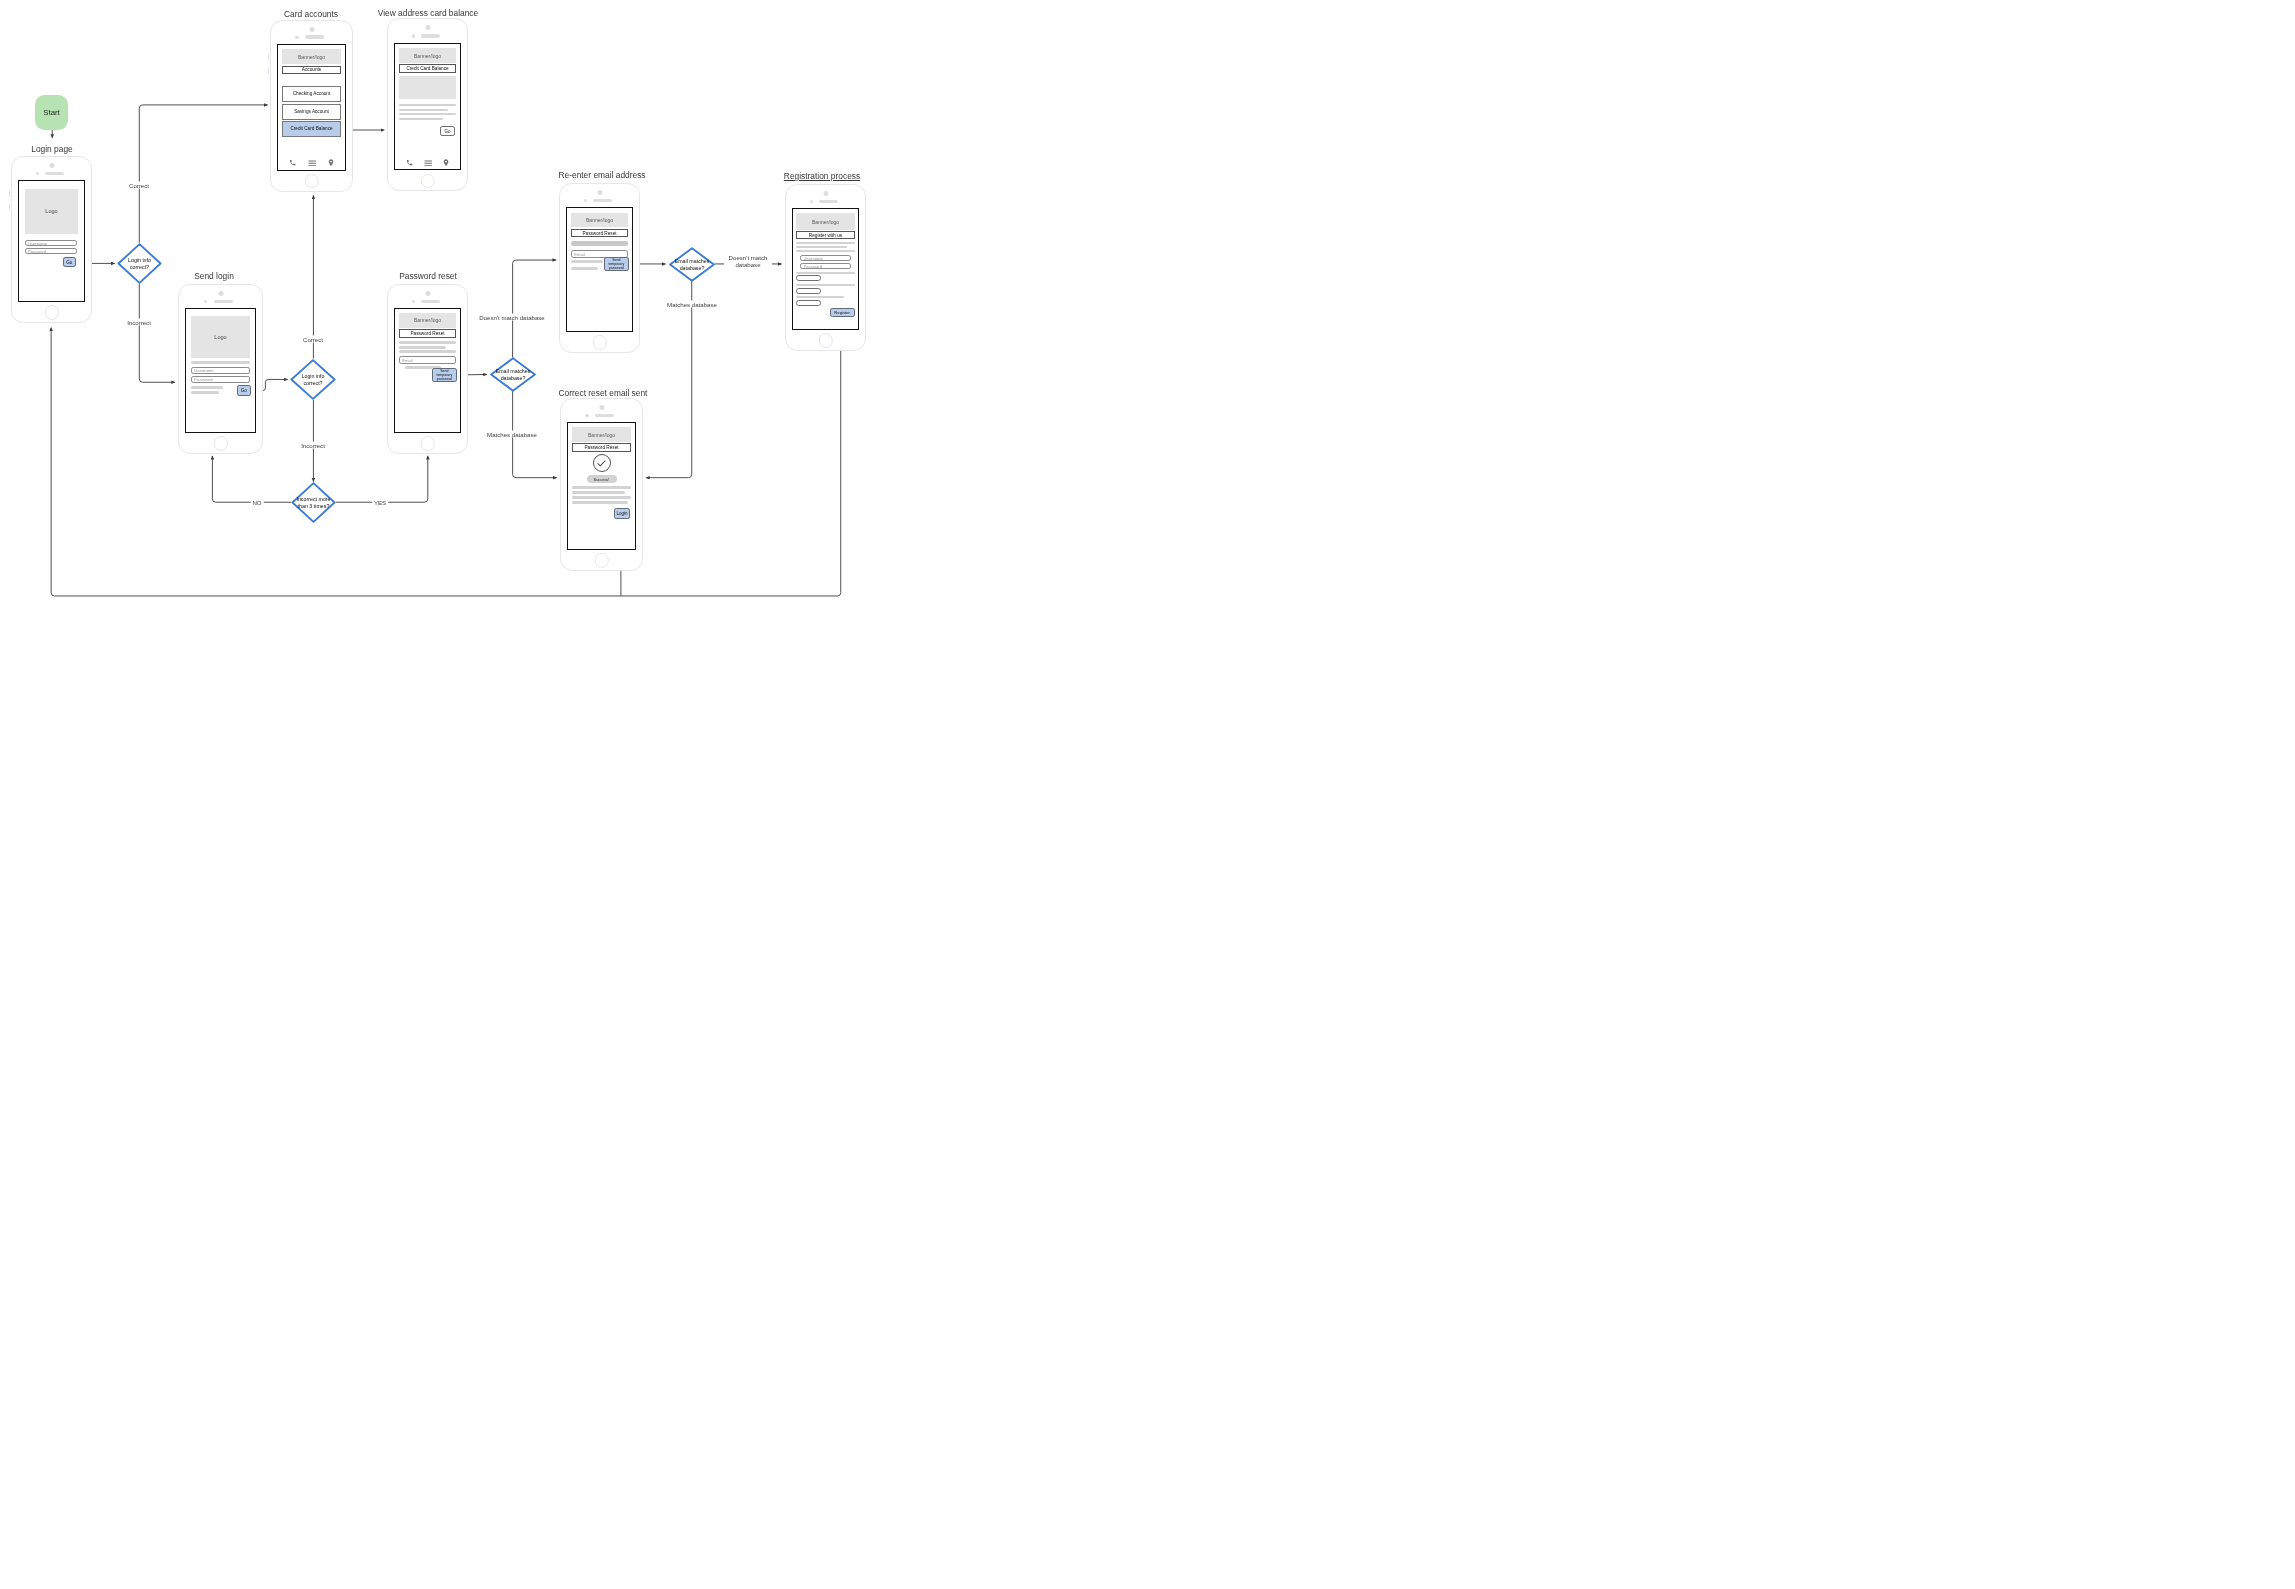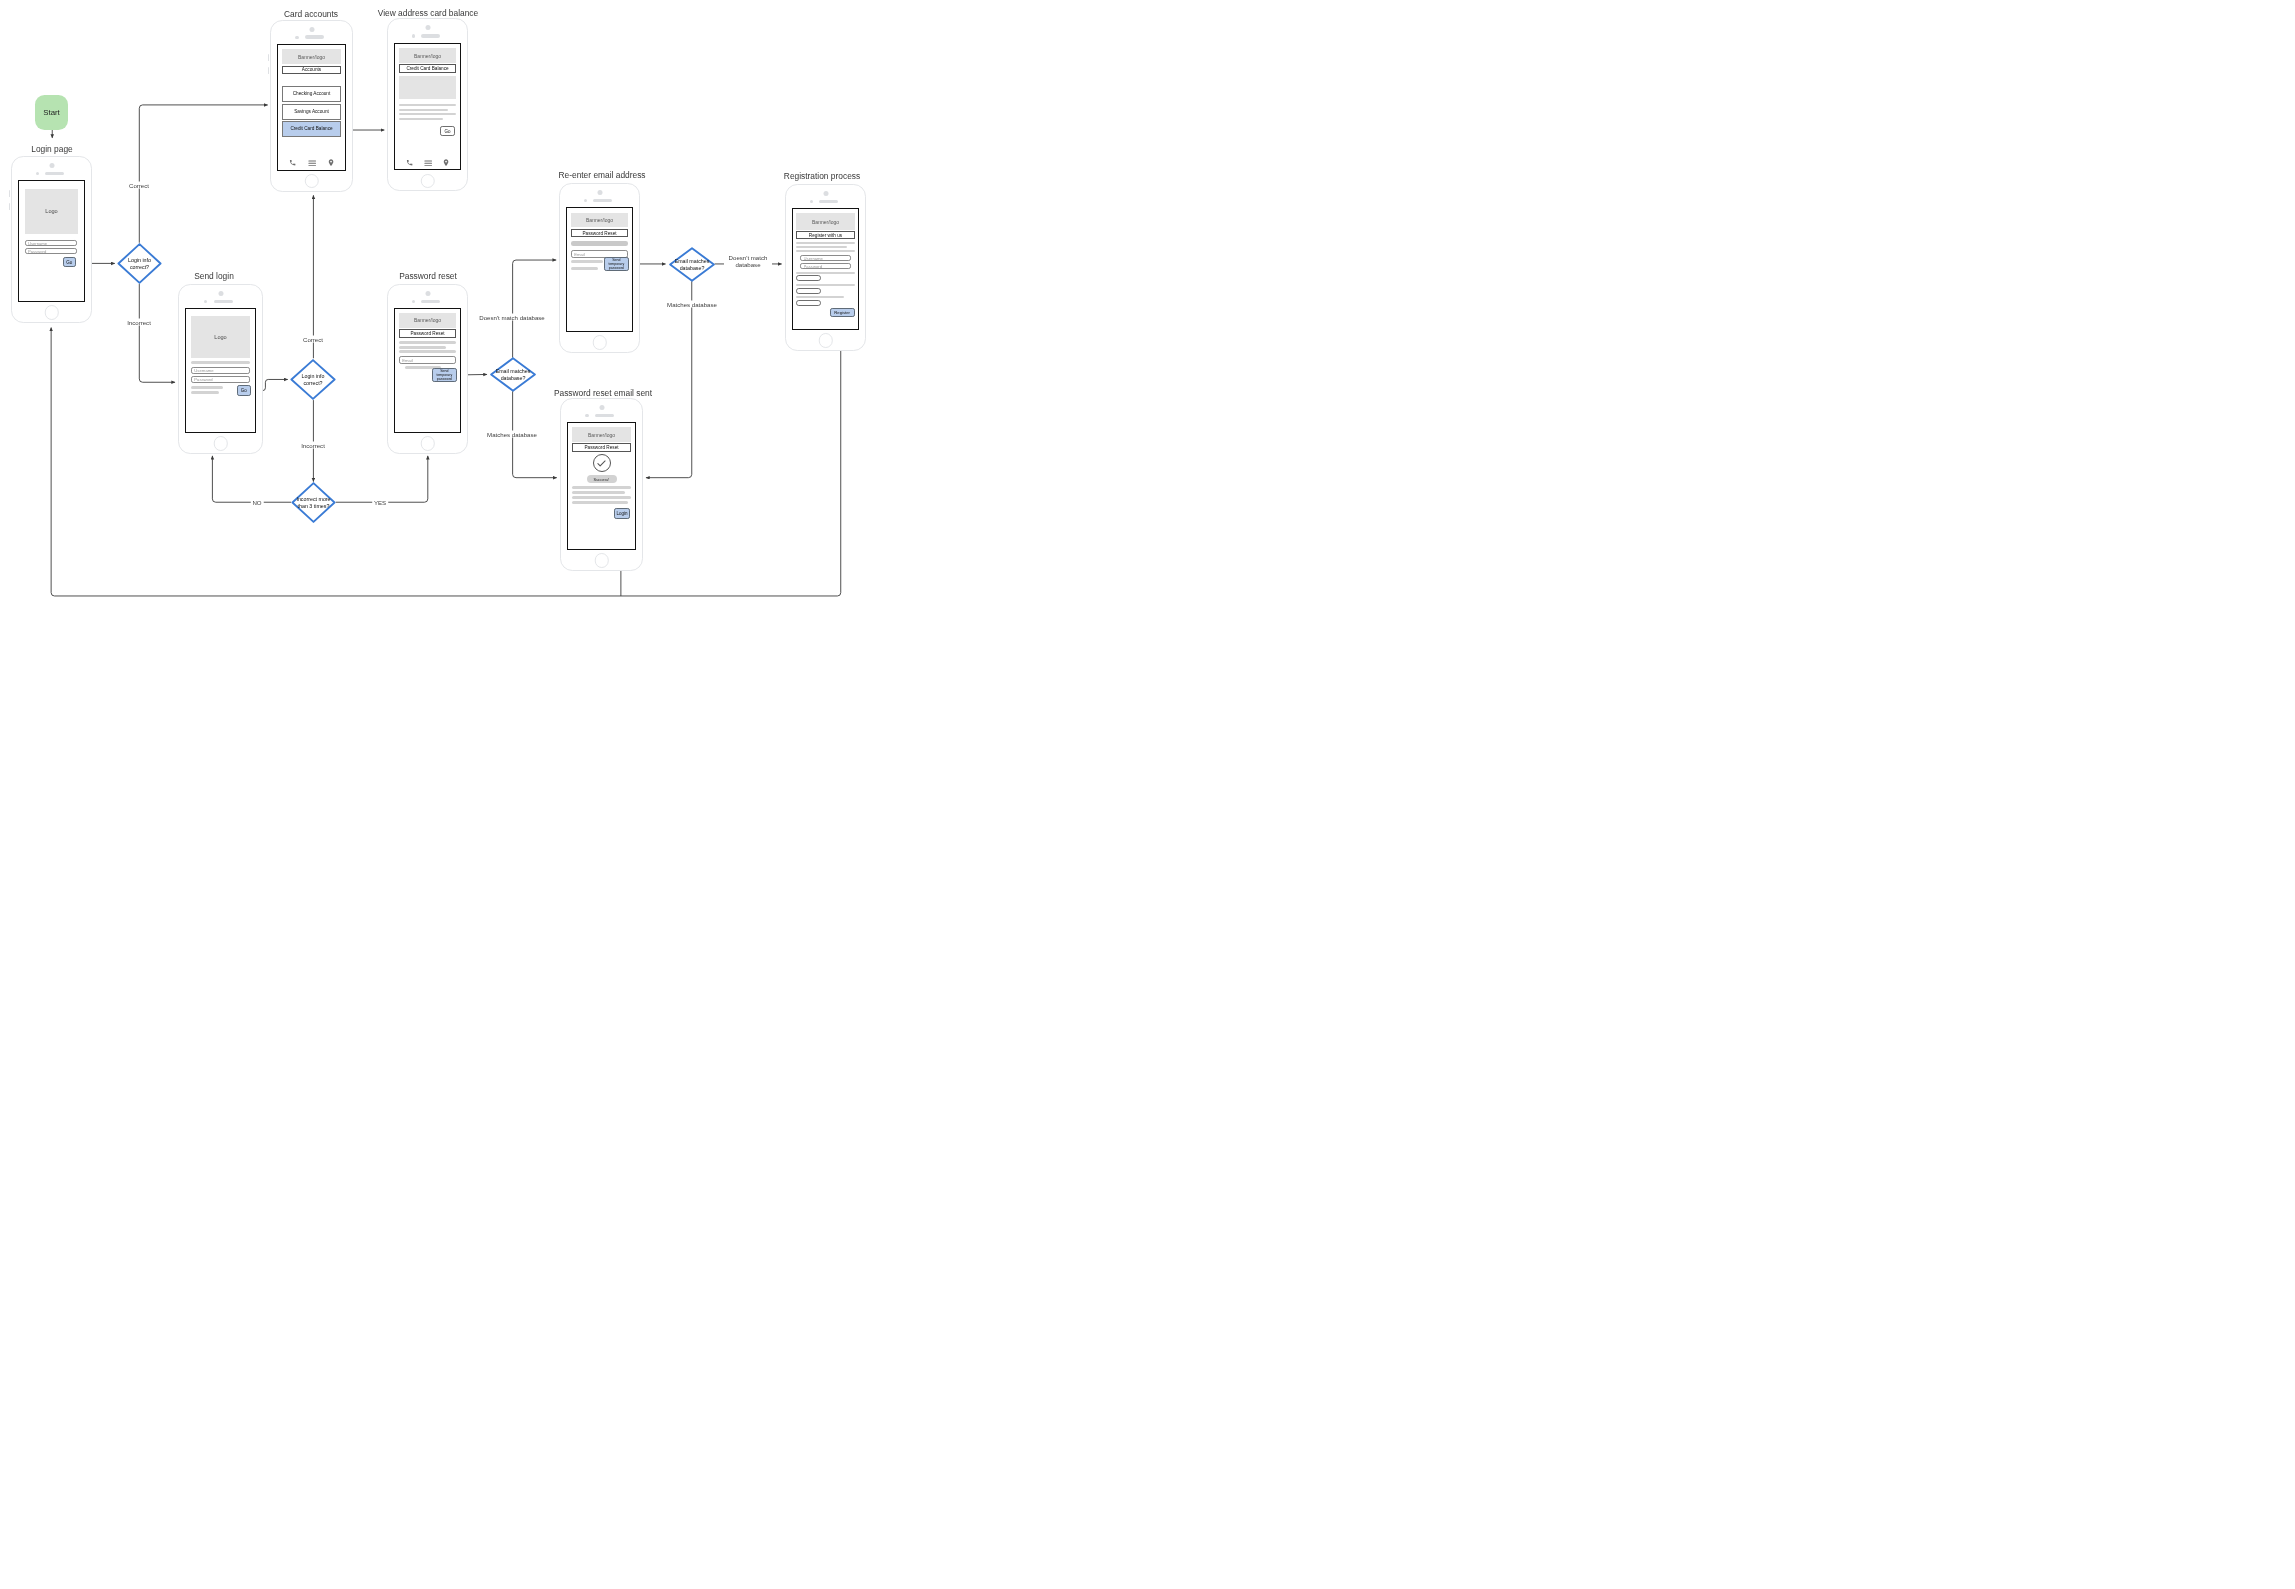--- a/index.html
+++ b/index.html
@@ -130,22 +130,22 @@
       </svg>
     <div class="dtext">Email matches database?</div>
   </div>
 
   <div class="fig-title" style="left:52px;top:149px;">Login page</div>
   <div class="fig-title" style="left:311px;top:14px;">Card accounts</div>
   <div class="fig-title" style="left:428px;top:13px;">View address card balance</div>
   <div class="fig-title" style="left:214px;top:276px;">Send login</div>
   <div class="fig-title" style="left:428px;top:276px;">Password reset</div>
   <div class="fig-title" style="left:602px;top:175px;">Re-enter email address</div>
-  <div class="fig-title" style="left:822px;top:176px;">Registration process</div>
-  <div class="fig-title" style="left:603px;top:393px;">Password reset email sent</div>
+  <div class="fig-title" style="left:822px;top:176px;text-decoration:underline;">Registration process</div>
+  <div class="fig-title" style="left:603px;top:393px;">Correct reset email sent</div>
 
   <div class="phone" style="left:11px;top:156px;width:81px;height:167px;">
     <div class="cam"></div>
     <div class="spk-dot"></div>
     <div class="spk-bar"></div>
     <div class="nub" style="top:33px;"></div>
     <div class="nub" style="top:46px;"></div>
     <div class="screen">
       <div class="abs logo-box" style="left:5.6px;right:5.6px;top:7.3px;height:45px;">Logo</div>
       <div class="abs" style="left:5.6px;right:7.3px;top:59px;height:6.1px;">

